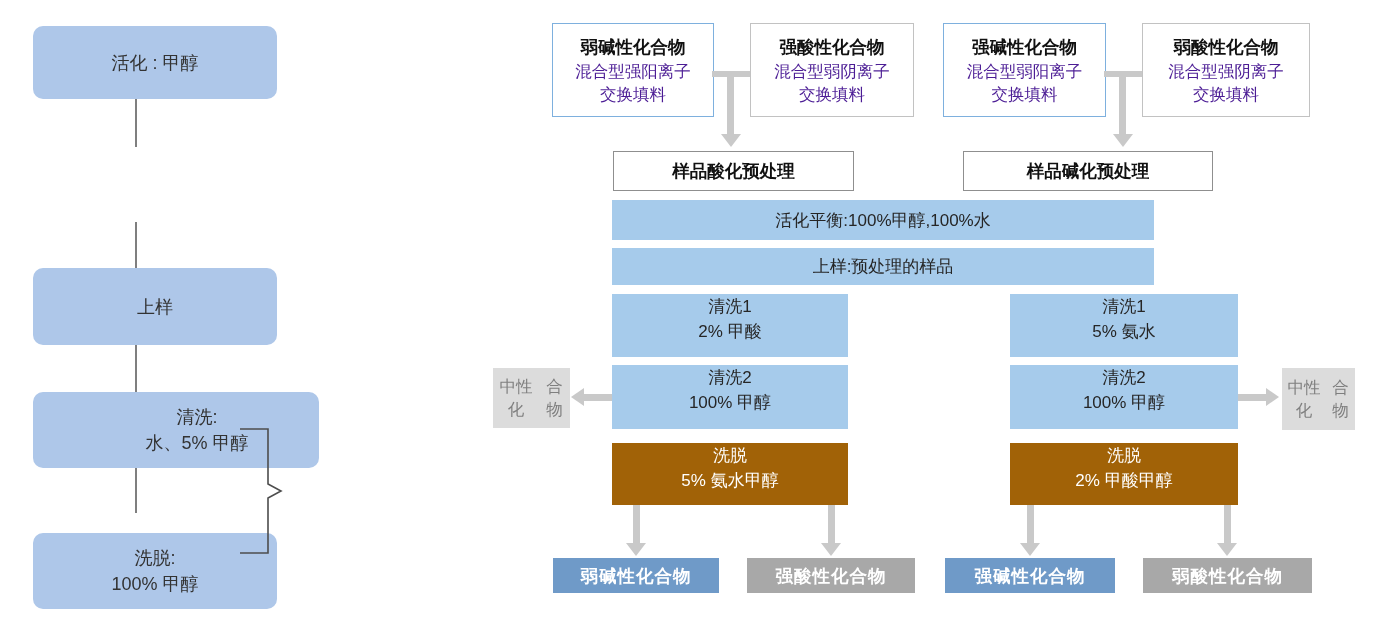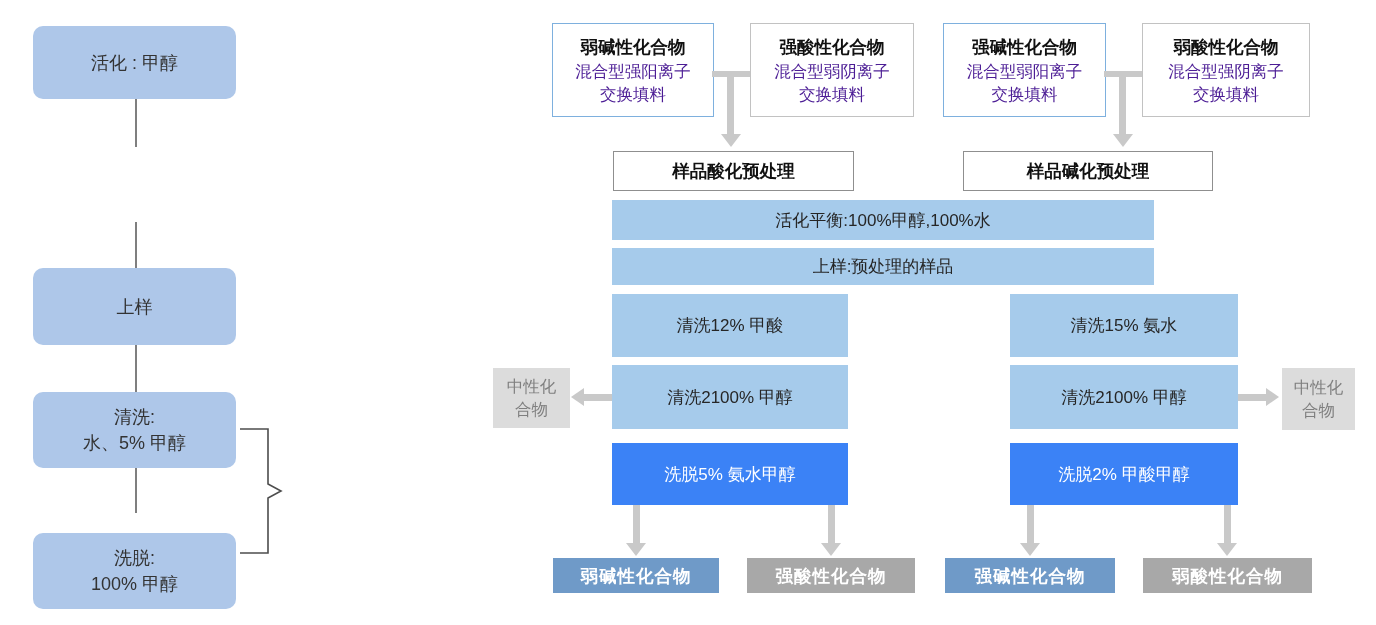--- a/index.html
+++ b/index.html
@@ -7,21 +7,21 @@
     position:relative;
     width:1376px;height:625px;
     background:#ffffff;
     font-family:"Liberation Sans","DejaVu Sans",sans-serif;
     color:#262626;
     overflow:hidden;
   }
   .abs{position:absolute;}
   
   .lbox{
-    position:absolute;left:33px;width:203px;
+    position:absolute;left:33px;width:244px;
     background:#AEC7E9;border-radius:10px;
     display:flex;flex-direction:column;justify-content:center;align-items:center;
     font-size:18px;line-height:26px;color:#333333;
   }
   .lconn{position:absolute;left:135px;width:1.5px;background:#7f7f7f;}
   
   .annot{position:absolute;left:277px;top:439px;font-size:16.5px;line-height:24.5px;color:#1f1f1f;}
   
   .topbox{
     position:absolute;top:23px;height:92px;background:#ffffff;
@@ -39,27 +39,27 @@
     font-weight:bold;font-size:17.5px;color:#111111;
   }
   
   .bar{
     position:absolute;left:612px;width:542px;background:#A6CBEB;
     display:flex;justify-content:center;align-items:center;
     font-size:17px;color:#262626;
   }
   .stage{
     position:absolute;background:#A6CBEB;
-    display:flex;flex-direction:row;justify-content:center;align-items:center;
+    display:flex;flex-direction:column;justify-content:flex-start;align-items:center;
     font-size:17px;line-height:25px;color:#262626;text-align:center;
   }
-  .elut{background:#3b82f6;color:#ffffff;}
+  .elut{background:#a16207;color:#ffffff;}
   .neutral{
     position:absolute;background:#DCDCDC;
-    display:flex;flex-direction:column;justify-content:center;align-items:center;
+    display:flex;flex-direction:row;justify-content:center;align-items:center;
     font-size:16.5px;line-height:23px;color:#7f7f7f;text-align:center;
   }
   
   .outbox{
     position:absolute;top:558px;height:35px;
     display:flex;justify-content:center;align-items:center;
     font-weight:bold;font-size:17.5px;color:#ffffff;letter-spacing:1px;
   }
   .out-blue{background:#6F9AC8;}
   .out-gray{background:#A8A8A8;}
@@ -81,21 +81,21 @@
   </div>
   <div class="lconn" style="top:99px;height:48px;"></div>
 
   <div class="lconn" style="top:222px;height:46px;"></div>
 
   <div class="lbox" style="top:268px;height:77px;">
     <div>上样</div>
   </div>
   <div class="lconn" style="top:345px;height:47px;"></div>
 
-  <div class="lbox" style="top:392px;height:76px;">
+  <div class="lbox" style="top:392px;height:76px;padding-left:42px;">
     <div>清洗:</div>
     <div>水、5% 甲醇</div>
   </div>
   <div class="lconn" style="top:468px;height:45px;"></div>
 
   <div class="lbox" style="top:513px;height:76px;margin-top:20px;">
     <div>洗脱:</div>
     <div>100% 甲醇</div>
   </div>
 

